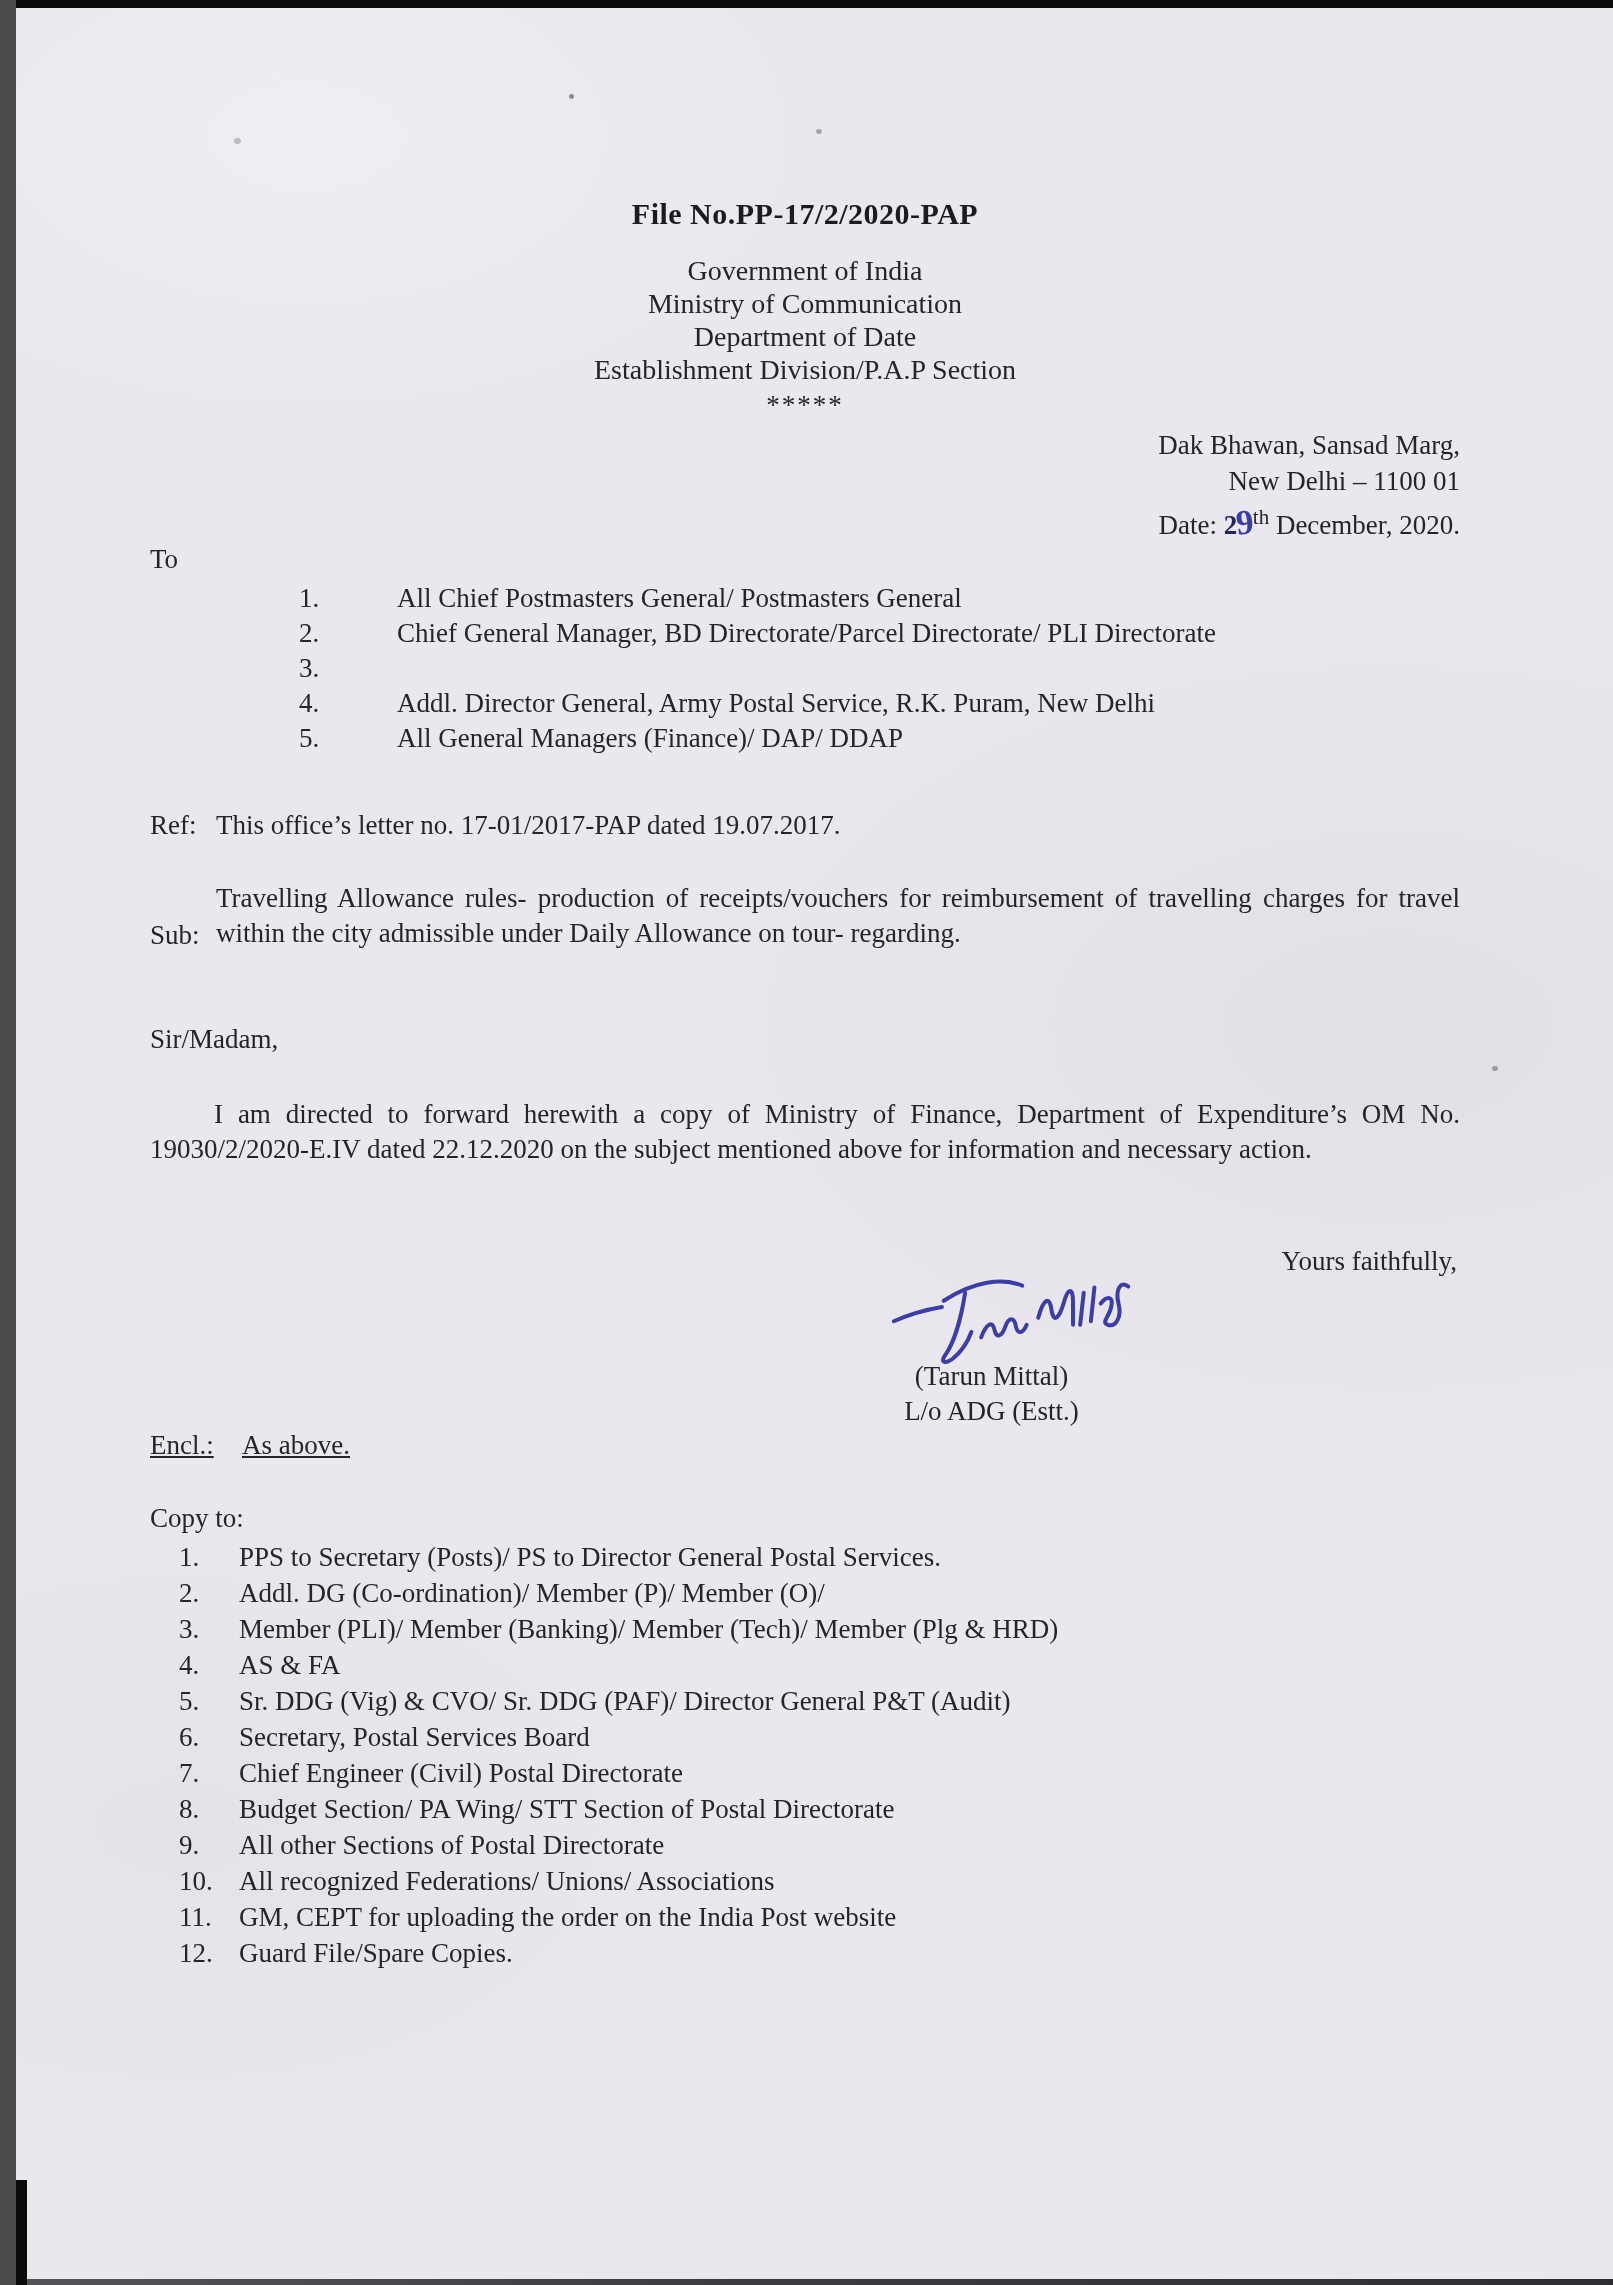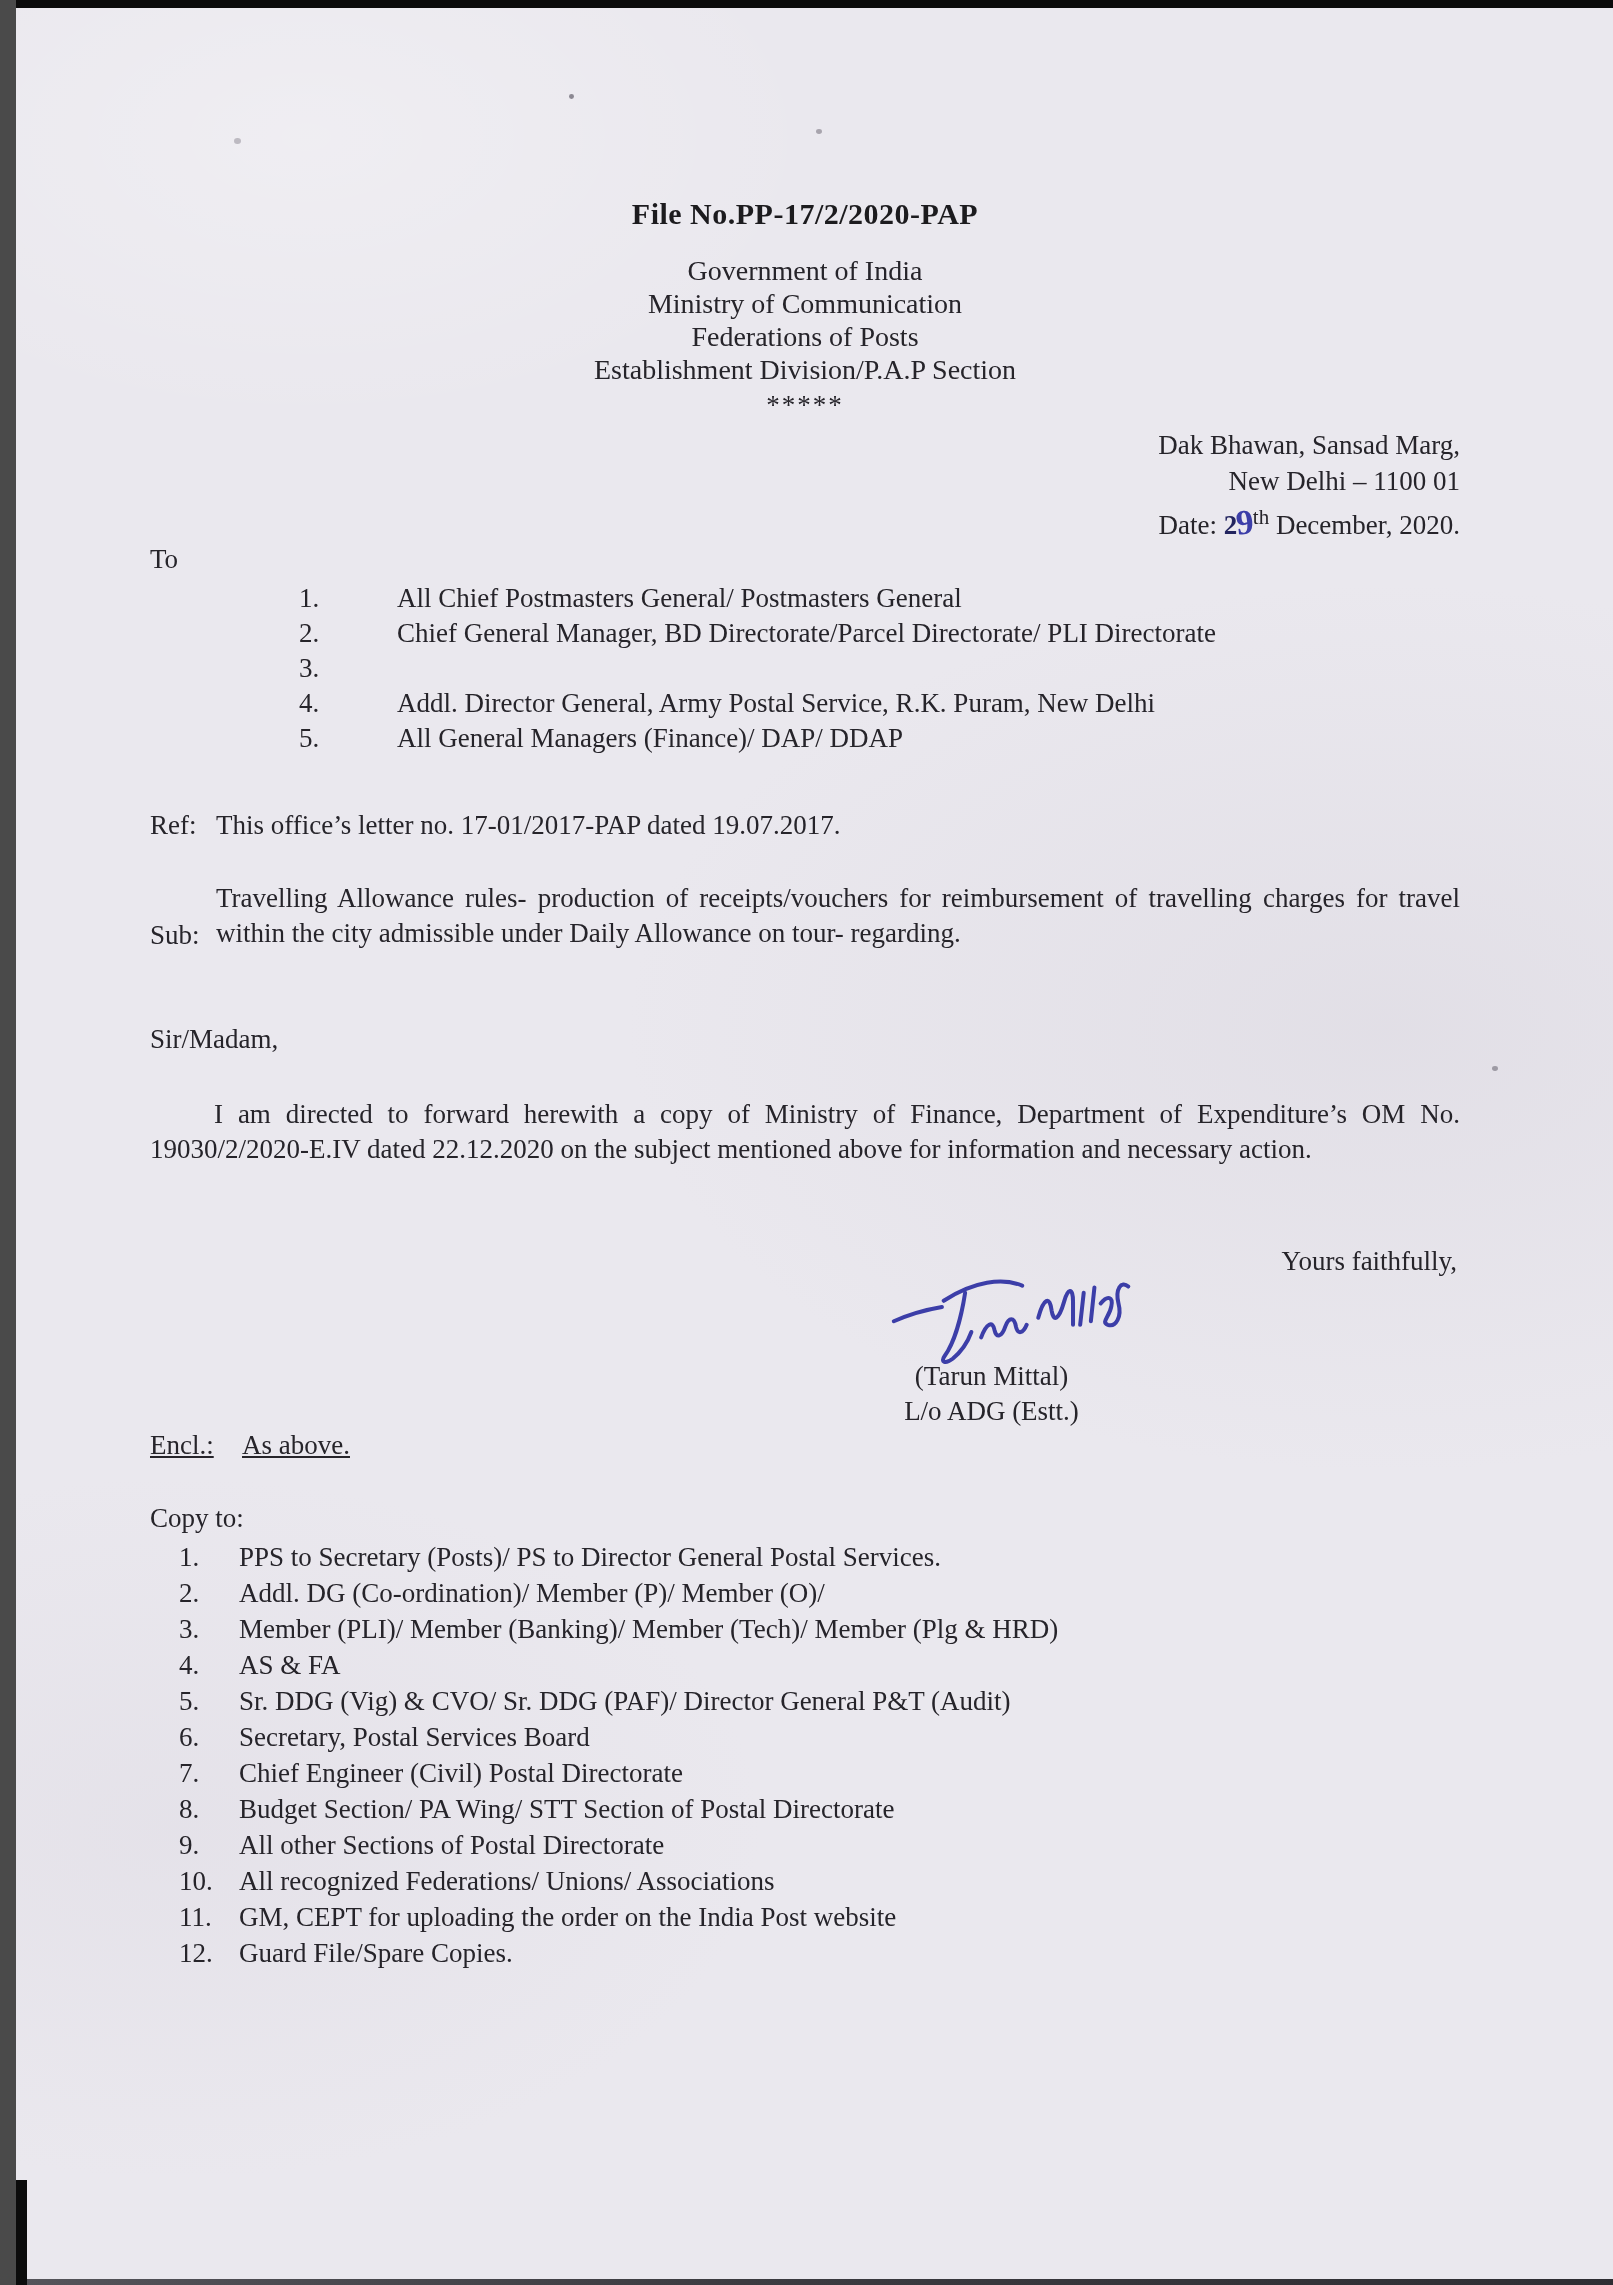--- a/index.html
+++ b/index.html
@@ -90,21 +90,21 @@
   <div class="speck s3"></div>
   <div class="speck s4"></div>
 
   <div class="content">
 
     <div class="title">File No.PP-17/2/2020-PAP</div>
 
     <div class="orghead">
       <div>Government of India</div>
       <div>Ministry of Communication</div>
-      <div>Federations of Posts</div>
+      <div>Department of Date</div>
       <div>Establishment Division/P.A.P Section</div>
       <div class="stars">*****</div>
     </div>
 
     <div class="addr">
       <div>Dak Bhawan, Sansad Marg,</div>
       <div>New Delhi – 1100 01</div>
       <div class="date-line"><span>Date: </span><span class="ink-2">2</span><span class="ink ink-9">9</span><sup>th</sup><span> December, 2020.</span></div>
     </div>
 

